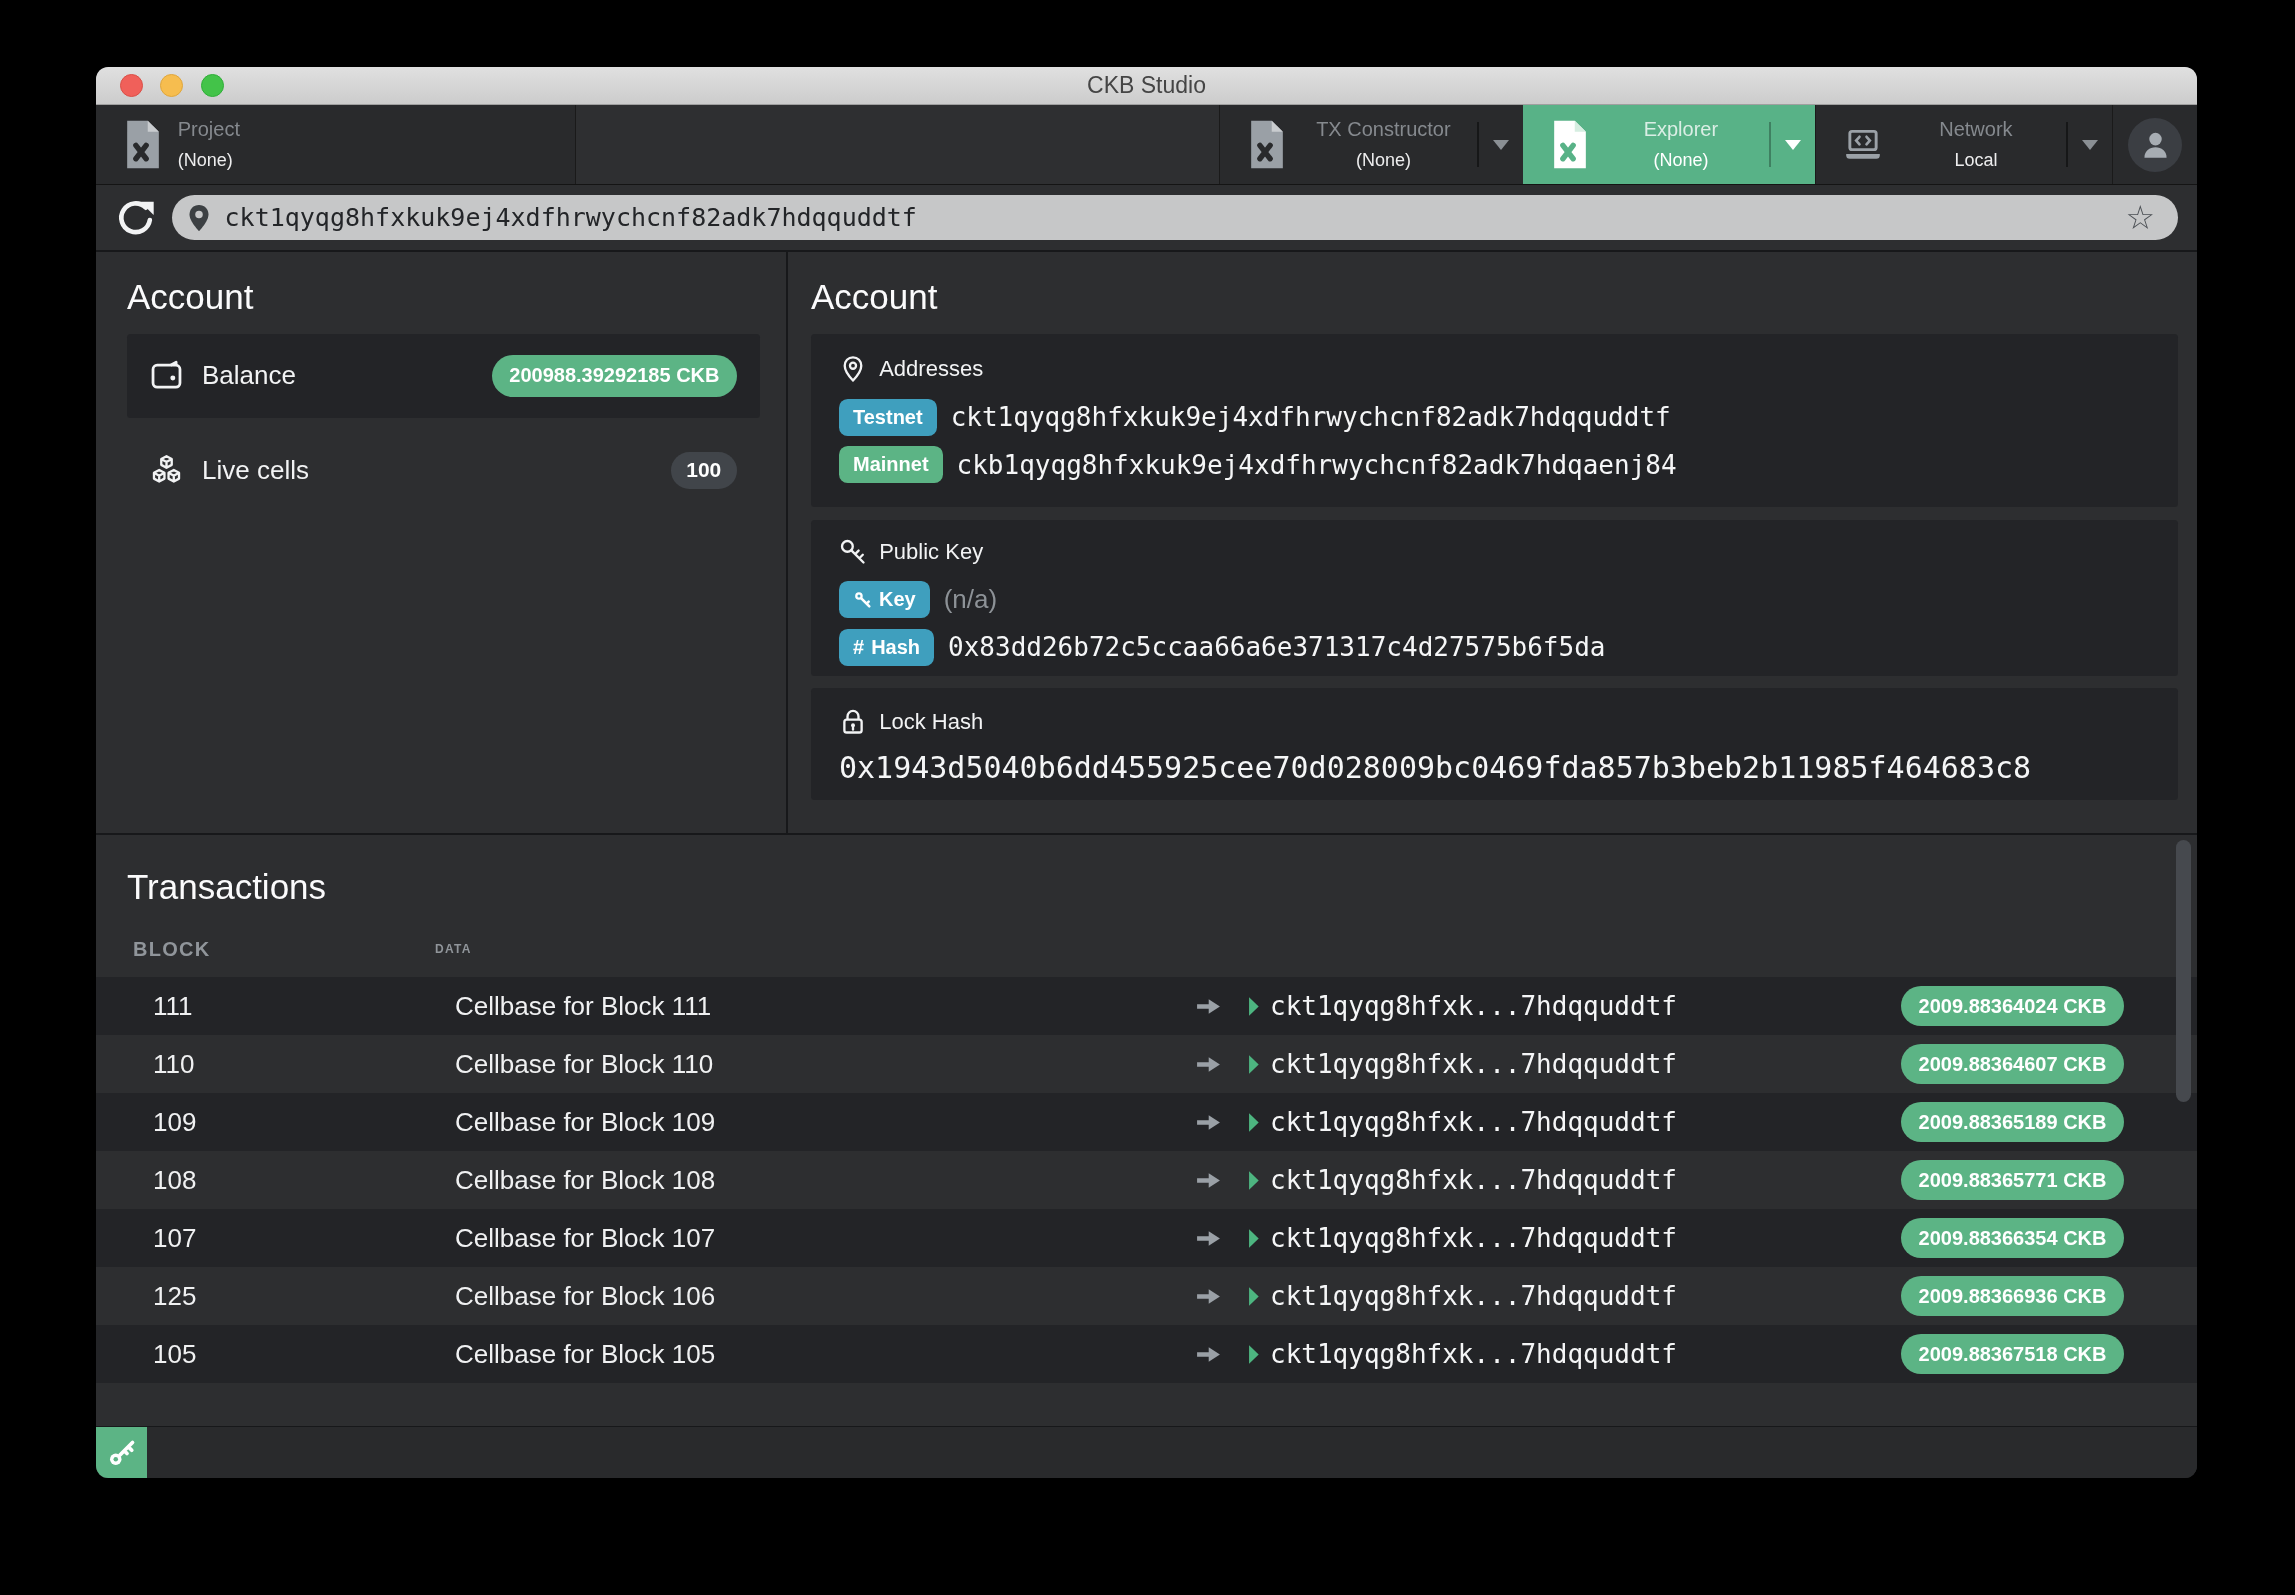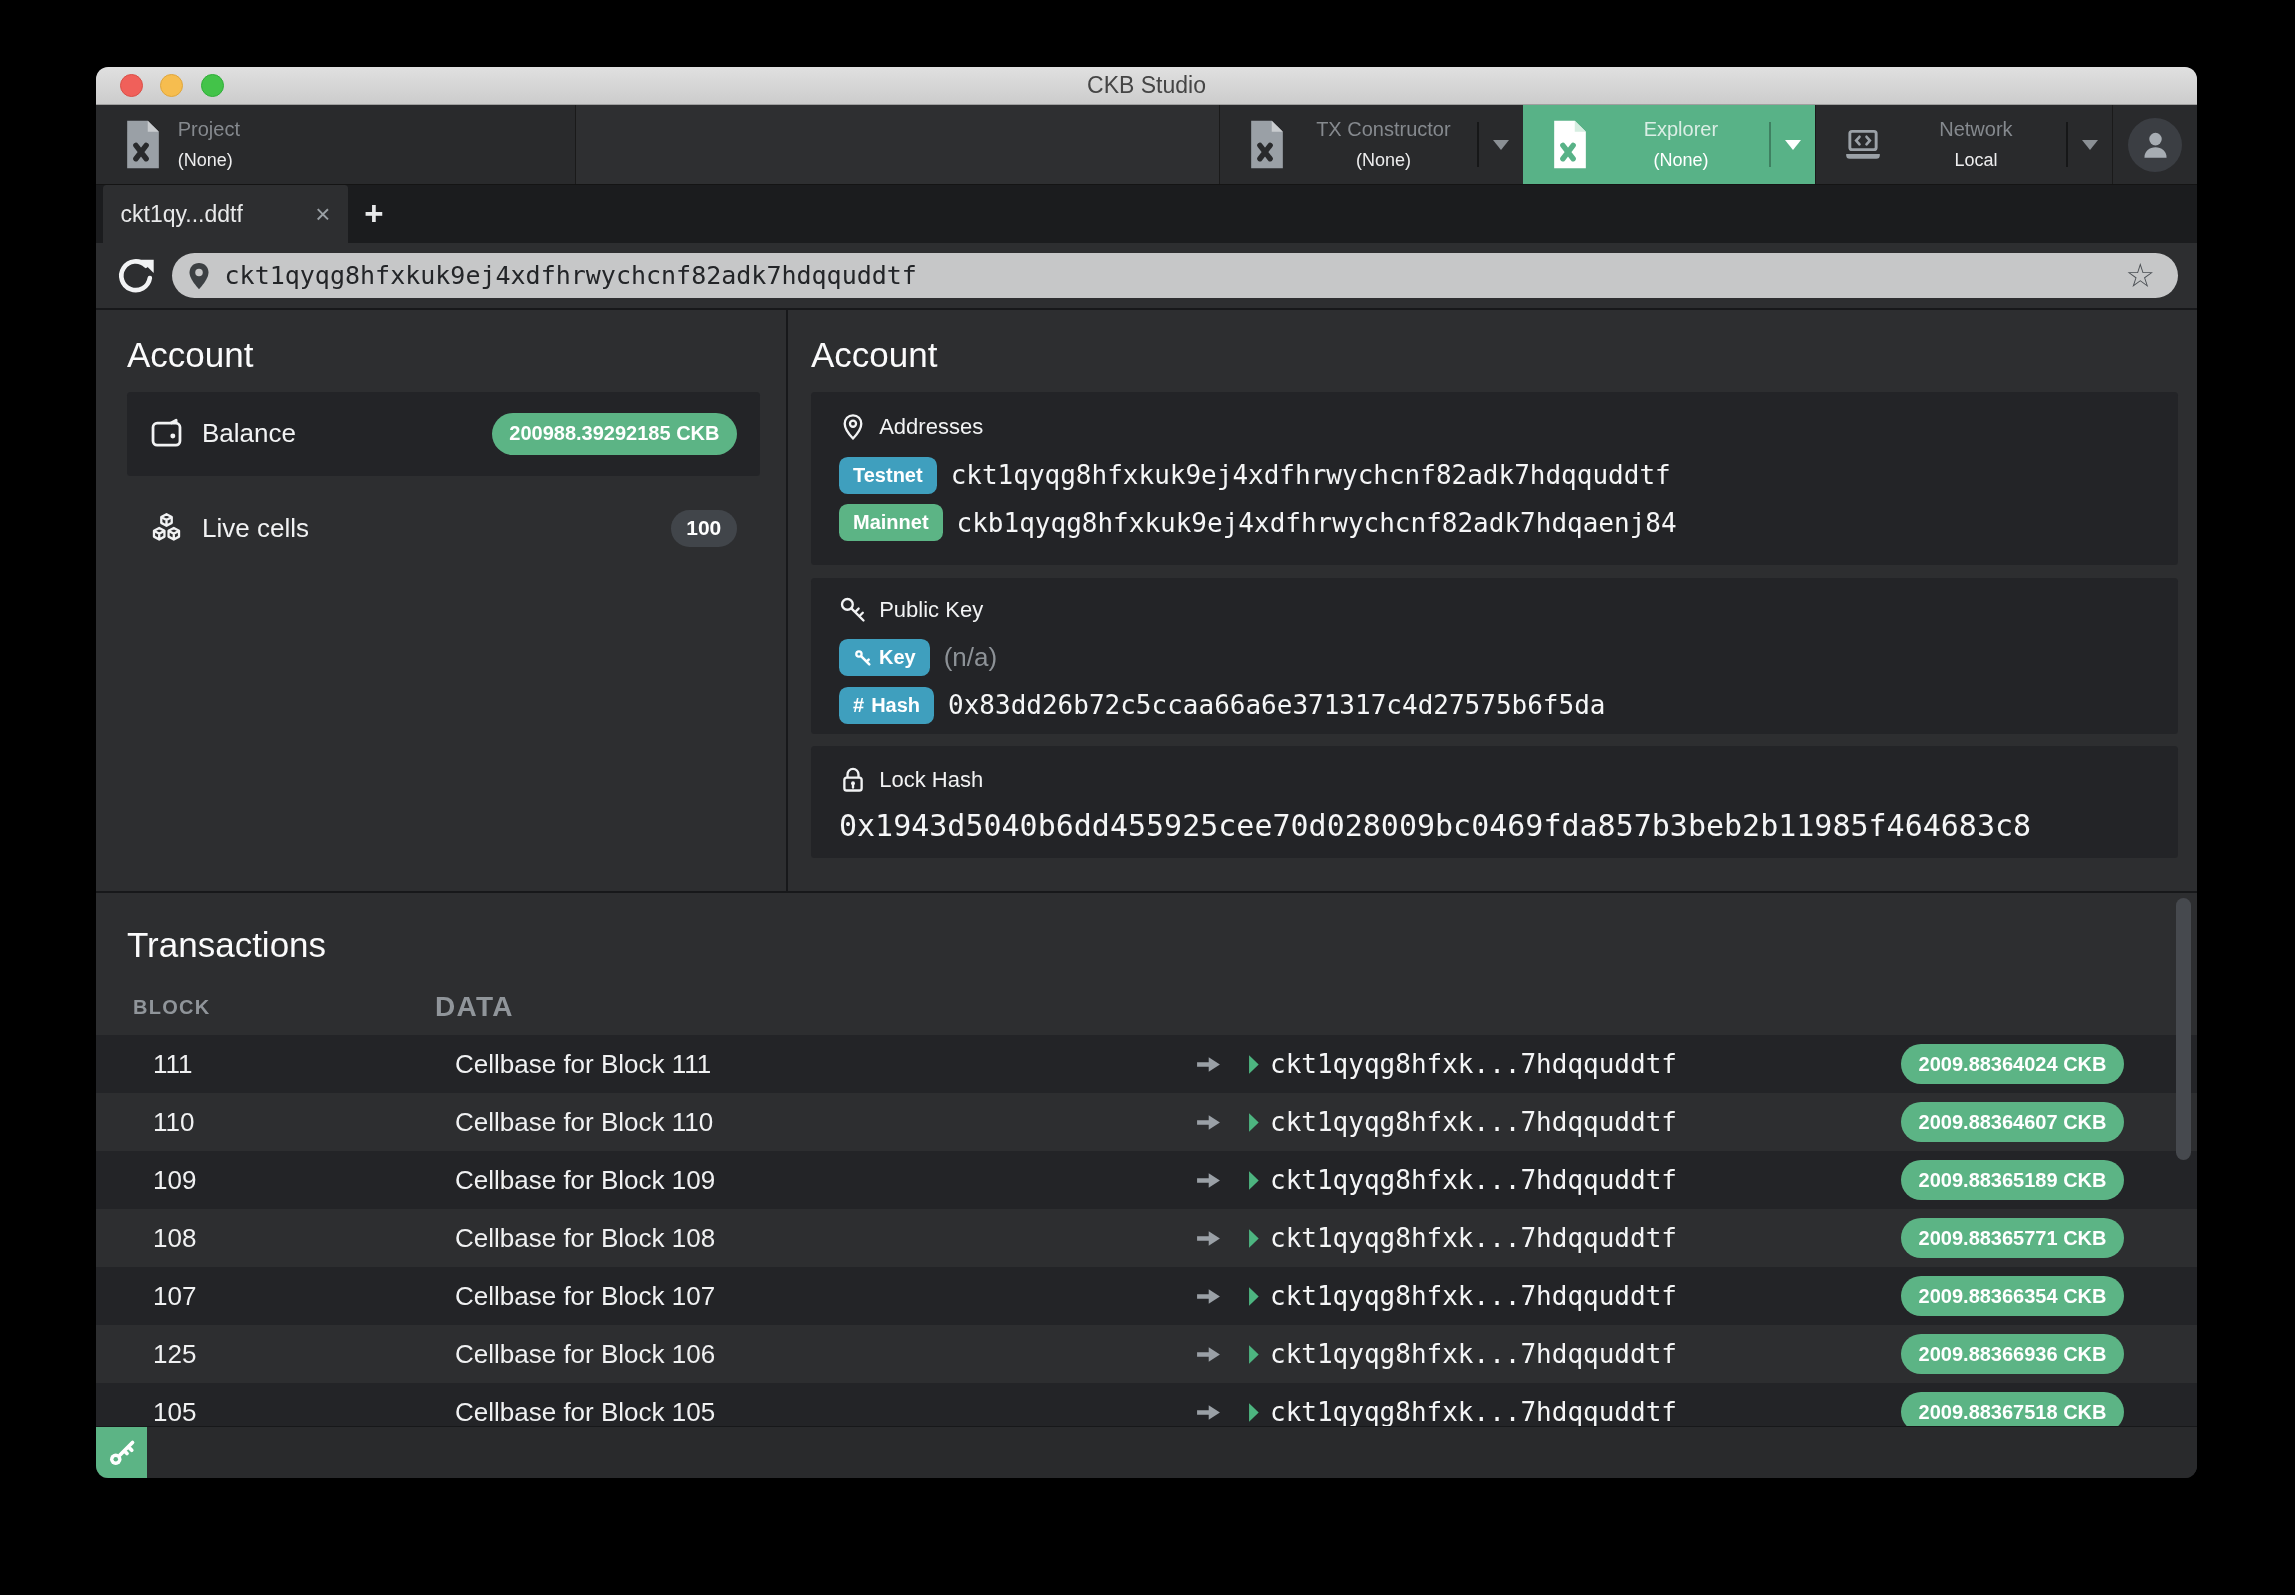--- a/index.html
+++ b/index.html
@@ -97,21 +97,21 @@
   .badge .hash-sym{margin-right:7px;font-weight:700;}
   .kv-value{font-size:26px;color:#f5f6f7;margin-left:14px;}
   .kv-muted{font-size:26px;color:#8d9297;margin-left:14px;}
   .lock-value{font-size:30px;color:#f5f6f7;margin-top:8.7px;}
 
   
   .transactions{flex:1;background:#2d2e30;position:relative;overflow:hidden;}
   .transactions h1.panel-title{margin-left:31px;margin-top:26px;}
   .thead{display:flex;margin-top:17.5px;height:37px;align-items:center;}
   .thead .c-block{width:339px;padding-left:37px;font-size:20px;font-weight:700;color:#90959a;letter-spacing:1.3px;}
-  .thead .c-data{font-size:28px;font-weight:700;color:#90959a;letter-spacing:1.3px;}
+  .thead .c-data{font-size:12px;font-weight:700;color:#90959a;letter-spacing:1.3px;}
   .trows{margin-top:9.6px;}
   .trow{height:58px;display:flex;align-items:center;padding-right:73px;}
   .trow:nth-child(odd){background:var(--card-bg);}
   .cell-block{width:339px;flex:0 0 339px;padding-left:37px;font-size:26px;color:#f0f1f2;margin-left:20px;}
   .cell-data{width:740px;flex:0 0 740px;font-size:26px;color:#f0f1f2;}
   .row-arrow{width:52px;flex:0 0 52px;display:flex;align-items:center;}
   .row-chevron{width:23px;flex:0 0 23px;display:flex;align-items:center;}
   .cell-addr{font-size:26px;color:#f5f6f7;}
   .amount-badge{margin-left:auto;display:inline-flex;align-items:center;height:40px;border-radius:20px;
     background:var(--badge-green);padding:0 17.5px;font-size:20px;font-weight:700;color:#fff;white-space:nowrap;}
@@ -204,27 +204,20 @@
       <div class="tb-avatar">
         <span class="avatar-circle">
           <svg viewBox="0 0 24 24" width="35" height="35">
               <circle cx="12" cy="8.3" r="4.3" fill="#a7adb3"></circle>
               <path d="M4.4 21 c0-4.6 3.5-7.1 7.6-7.1 s7.6 2.5 7.6 7.1 z" fill="#a7adb3"></path>
             </svg>
         </span>
       </div>
     </div>
 
-    <div class="tabbar">
-      <div class="tab">
-        <span class="tab-label">ckt1qy...ddtf</span>
-        <span class="tab-close">×</span>
-      </div>
-      <div class="newtab">+</div>
-    </div>
 
     <div class="urlrow">
       <span class="refresh">
         <svg viewBox="0 0 24 24" width="40" height="40">
             <path d="M20.3 13.2 a8.6 8.6 0 1 1 -2.4 -7.4" fill="none" stroke="#f2f3f4" stroke-width="2.8" stroke-linecap="round"></path>
             <polygon points="14.6,2.2 22.6,2.2 22.6,10.2" fill="#f2f3f4"></polygon>
           </svg>
       </span>
       <div class="urlpill">
         <svg class="pin-dark" viewBox="0 0 24 24">

